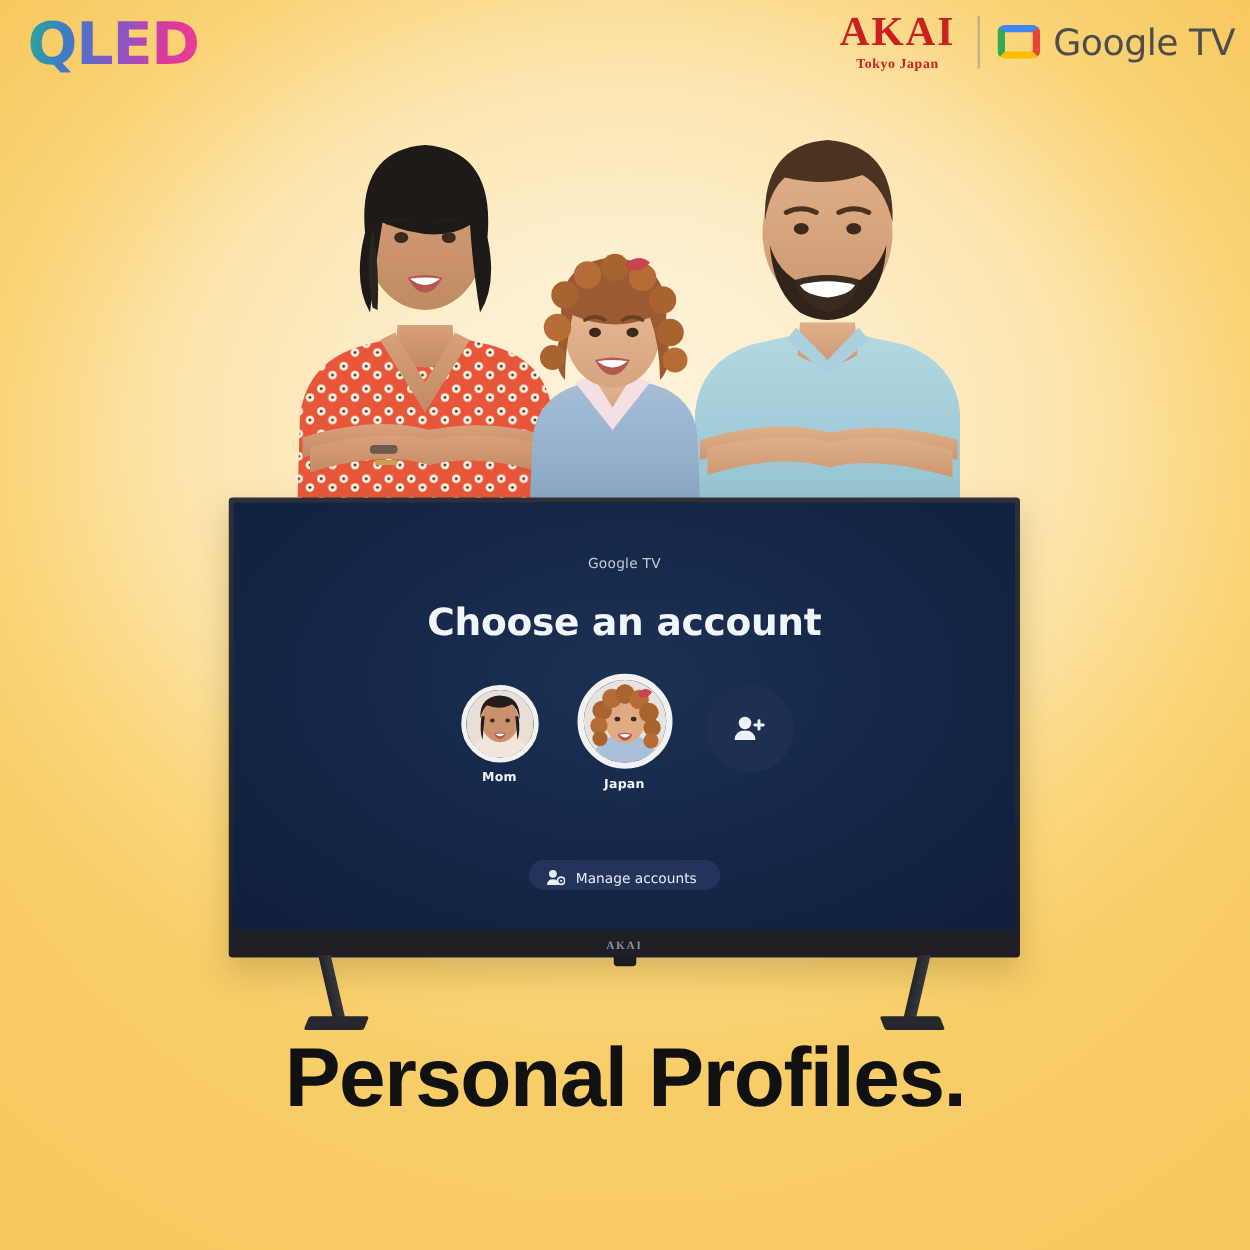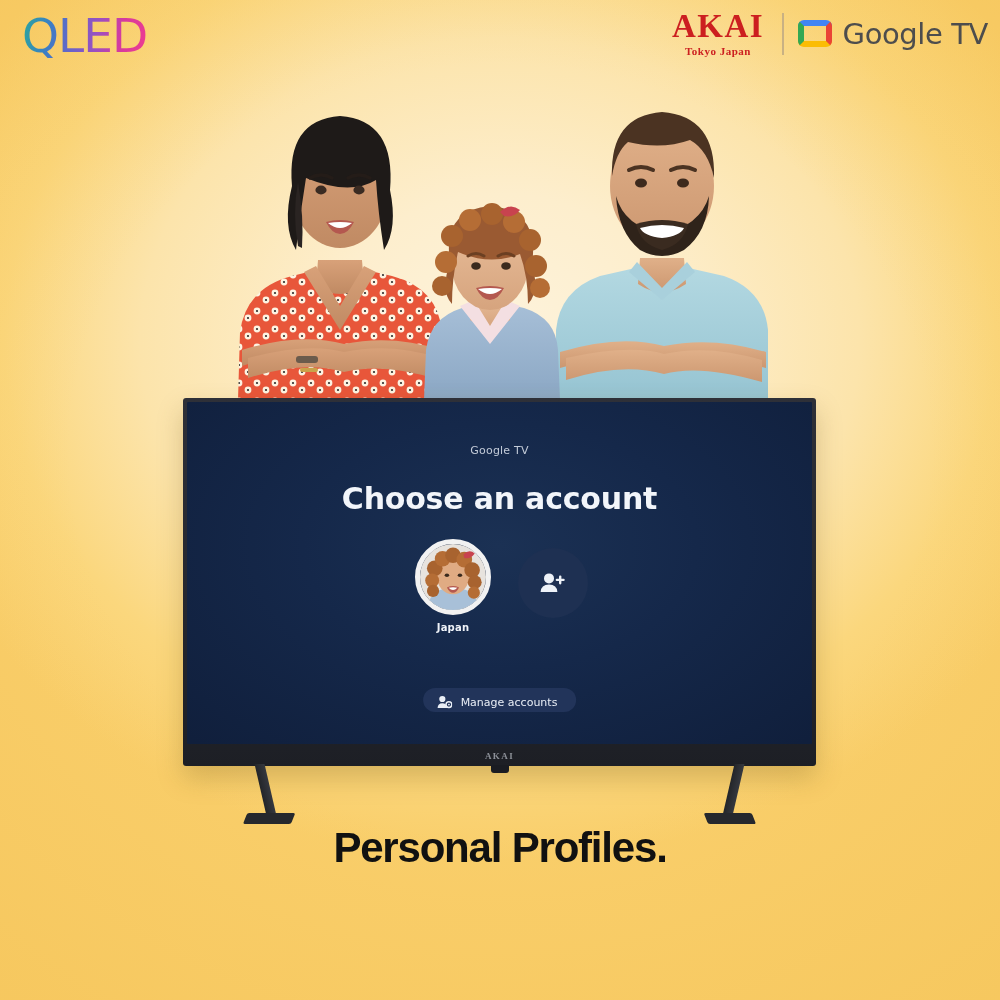--- a/index.html
+++ b/index.html
@@ -20,21 +20,21 @@
   }
   #bg-vignette {
     position:absolute; inset:0;
     background:radial-gradient(ellipse 78% 70% at 50% 45%,
       rgba(250,200,80,0) 55%, rgba(240,186,70,.30) 100%);
   }
 
   
   #qled {
     position:absolute; left:22px; top:12px;
-    font-size:47px; font-weight:normal; letter-spacing:-1px;
+    font-size:47px; font-weight:bold; letter-spacing:-1px;
     font-family:"DejaVu Sans", sans-serif;
     background:linear-gradient(100deg,#2aa99a 0%,#3a7fc4 22%,#6a63c8 42%,#9c4fc0 60%,#d63a9e 78%,#ef3d8f 100%);
     -webkit-background-clip:text; background-clip:text;
     -webkit-text-fill-color:transparent; color:transparent;
     line-height:1;
   }
 
   
   #brandbar {
     position:absolute; right:12px; top:10px;
@@ -151,21 +151,21 @@
     font-size:11px; color:#e9eef6; font-family:"DejaVu Sans", sans-serif;
   }
 
   
   #headline { position:absolute; left:0; right:0; top:812px; text-align:center; }
   #hl1 {
     font-size:37px; color:#1b1b1b; font-weight:400;
     letter-spacing:-.5px; font-family:"Liberation Sans", sans-serif;
   }
   #hl2 {
-    margin-top:12px; font-size:42px; color:#111; font-weight:bold;
+    margin-top:12px; font-size:67px; color:#111; font-weight:bold;
     letter-spacing:-1.2px; font-family:"Liberation Sans", sans-serif;
   }
 </style>
 </head>
 <body>
 
 <div id="bg"></div>
 <div id="bg-vignette"></div>
 
 <div id="family">
@@ -265,20 +265,37 @@
 <div id="tv">
   <div id="tv-bezel">
     <div id="tv-screen">
 
       <div id="ui">
         <div id="ui-gtv">Google TV</div>
         <div id="ui-title">Choose an account</div>
 
         <div id="profiles">
 
+          <div class="profile">
+            <div class="ava">
+              <svg width="100%" height="100%" viewBox="0 0 62 62">
+                <rect width="62" height="62" fill="#eadfd6"></rect>
+                <ellipse cx="31" cy="56" rx="24" ry="18" fill="#f0e6dd"></ellipse>
+                <ellipse cx="31" cy="28" rx="17" ry="20" fill="#c9926c"></ellipse>
+                <path d="M13 26 Q12 6 31 5 Q50 6 49 27 Q47 16 42 13 Q31 19 19 14 Q15 18 13 26 Z" fill="#221d1a"></path>
+                <path d="M14 24 Q12 38 15 46 Q16 32 17 24 Z" fill="#221d1a"></path>
+                <path d="M48 24 Q50 38 47 46 Q46 32 45 24 Z" fill="#221d1a"></path>
+                <ellipse cx="24" cy="28" rx="2.2" ry="1.8" fill="#3a2b22"></ellipse>
+                <ellipse cx="38" cy="28" rx="2.2" ry="1.8" fill="#3a2b22"></ellipse>
+                <path d="M25 40 Q31 38 37 40 Q34 45 31 45 Q28 45 25 40 Z" fill="#b4584f"></path>
+                <path d="M26.5 40.5 Q31 39.5 35.5 40.5 Q33 42.5 31 42.5 Q29 42.5 26.5 40.5 Z" fill="#fff"></path>
+              </svg>
+            </div>
+            <div class="plabel">Mom</div>
+          </div>
 
           <div class="profile focused">
             <div class="ava">
               <svg width="100%" height="100%" viewBox="0 0 76 76">
                 <rect width="76" height="76" fill="#e7e3de"></rect>
                 <ellipse cx="38" cy="70" rx="28" ry="20" fill="#a8c0d8"></ellipse>
                 <ellipse cx="38" cy="36" rx="19" ry="22" fill="#e0ab83"></ellipse>
                 <circle cx="17" cy="28" r="9" fill="#a8632f"></circle>
                   <circle cx="26" cy="17" r="9" fill="#b56d35"></circle>
                 <circle cx="38" cy="13" r="9" fill="#a8632f"></circle>

